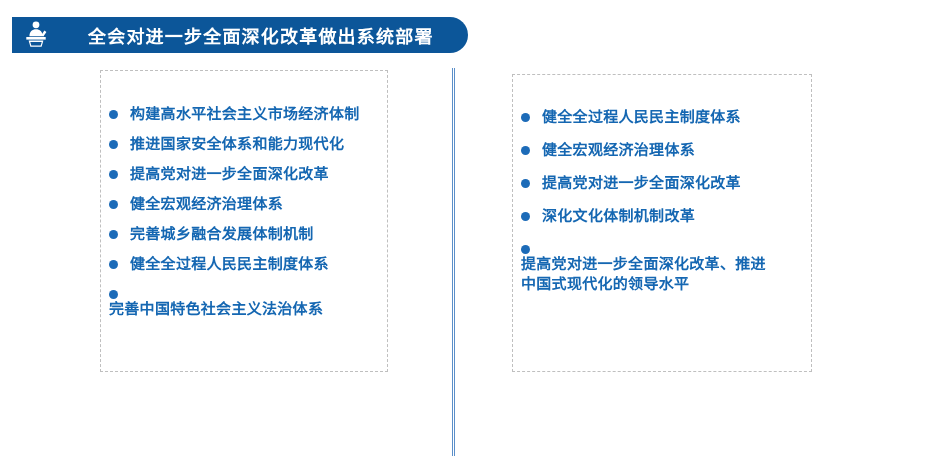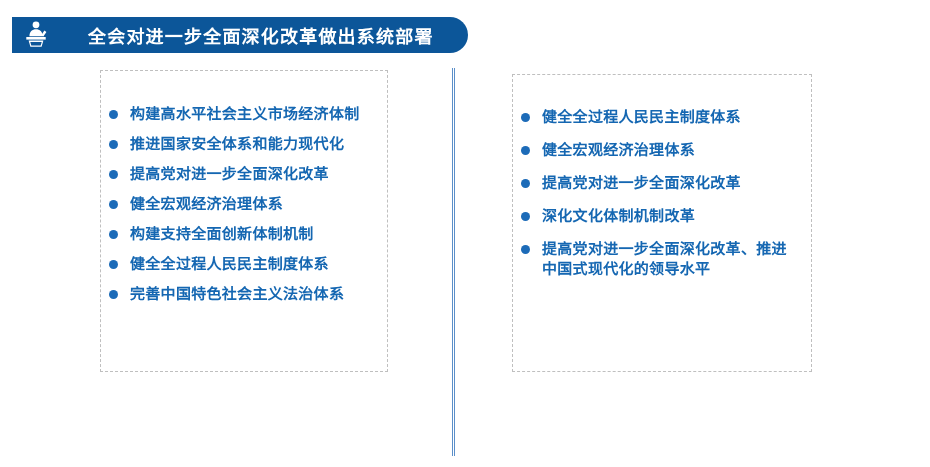--- a/index.html
+++ b/index.html
@@ -99,21 +99,21 @@
   .bullet-item {
     display: flex;
     align-items: flex-start;
     color: #1567b2;
     font-size: 15px;
     font-weight: bold;
     line-height: 20px;
   }
   .list-left .bullet-item { margin-bottom: 10px; }
   .list-right .bullet-item { margin-bottom: 13px; }
-  .bullet-item:last-child { margin-bottom: 0; }
+  .bullet-item:last-child { margin-bottom: 0; flex-direction: column; }
 
   .bullet-dot {
     flex: 0 0 9px;
     width: 9px;
     height: 9px;
     border-radius: 50%;
     background: #1c6bb8;
     margin-top: 6px;
     margin-right: 12px;
   }
@@ -159,21 +159,21 @@
     <li class="bullet-item">
       <span class="bullet-dot"></span>
       <span class="bullet-text">提高党对进一步全面深化改革</span>
     </li>
     <li class="bullet-item">
       <span class="bullet-dot"></span>
       <span class="bullet-text">健全宏观经济治理体系</span>
     </li>
     <li class="bullet-item">
       <span class="bullet-dot"></span>
-      <span class="bullet-text">构建支持全面创新体制机制</span>
+      <span class="bullet-text">完善城乡融合发展体制机制</span>
     </li>
     <li class="bullet-item">
       <span class="bullet-dot"></span>
       <span class="bullet-text">健全全过程人民民主制度体系</span>
     </li>
     <li class="bullet-item">
       <span class="bullet-dot"></span>
       <span class="bullet-text">完善中国特色社会主义法治体系</span>
     </li>
   </ul>

